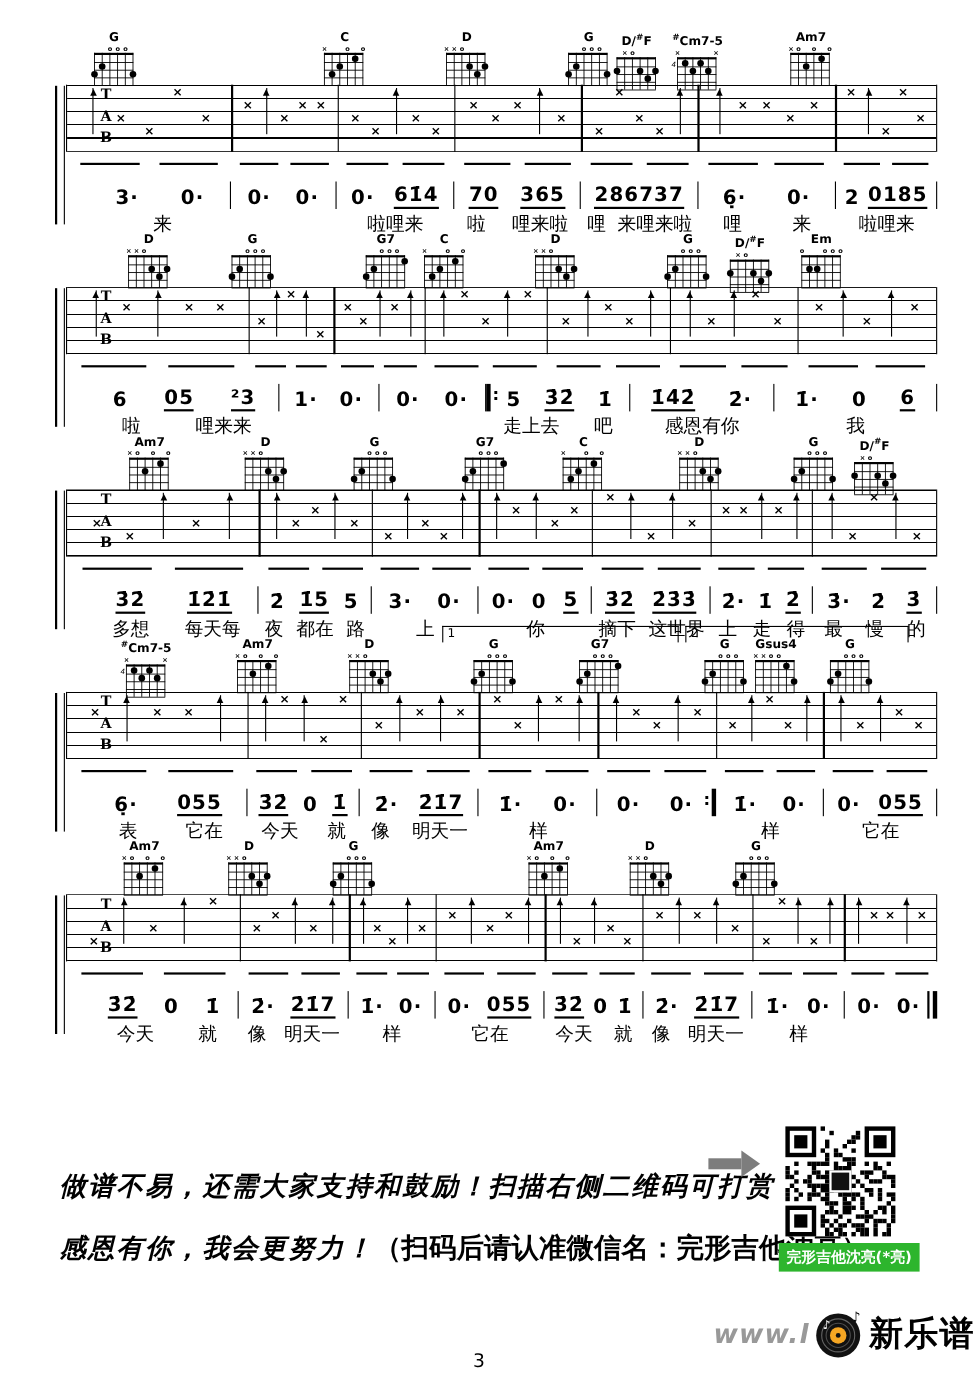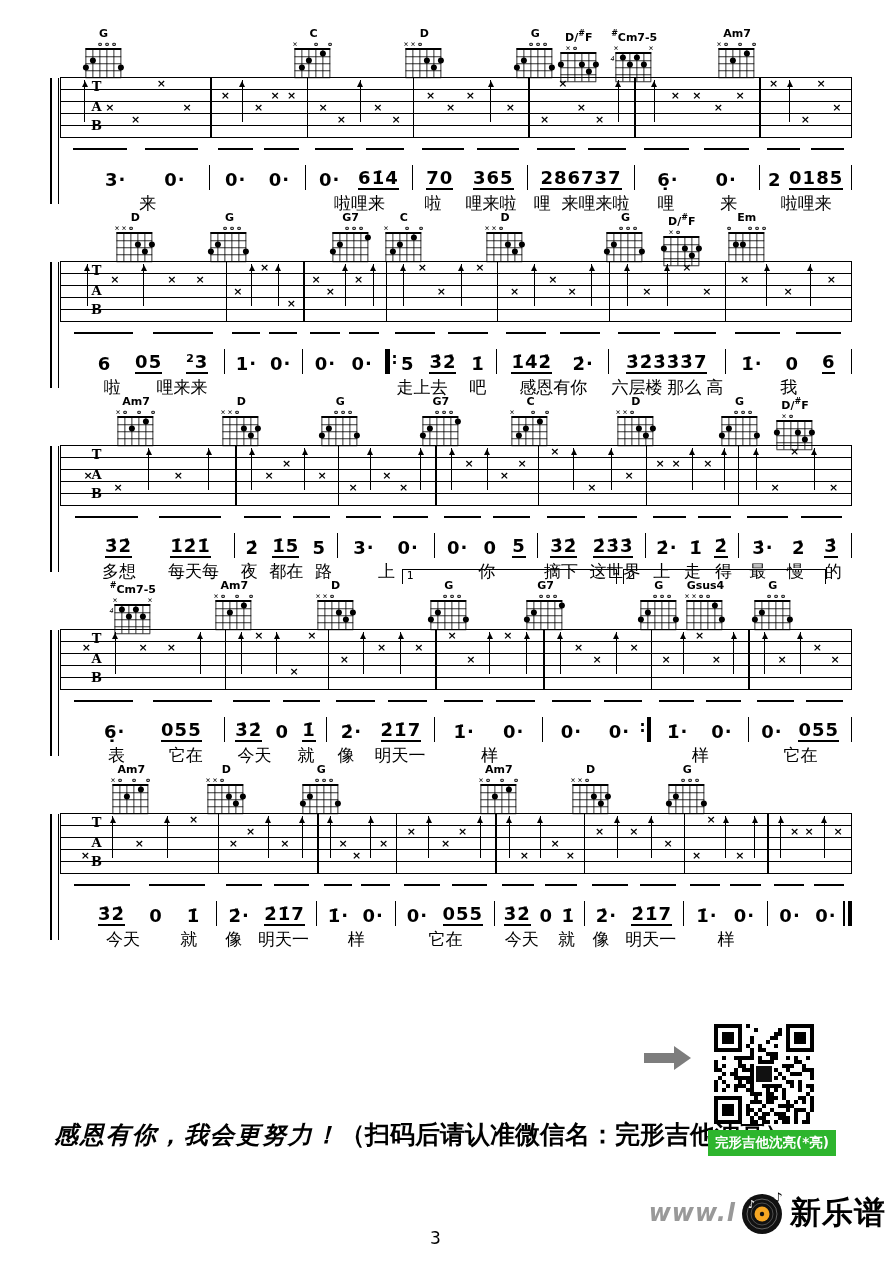--- a/index.html
+++ b/index.html
@@ -654,30 +654,20 @@
           </div>
           <div class="measure" style="flex-grow: 1.15;">
             <div class="nums">
               <span class="note ul">1̇4̇2̇</span>
               <span class="note">2̇·</span>
             </div>
             <div class="lyr">
               <span class="lg">感恩有你</span>
             </div>
           </div>
-          <div class="measure" style="flex-grow: 1.2;">
-            <div class="nums">
-              <span class="note ul">3̇2̇3̇3̇3̇7</span>
-            </div>
-            <div class="lyr">
-              <span class="lg">六层楼</span>
-              <span class="lg">那么</span>
-              <span class="lg">高</span>
-            </div>
-          </div>
           <div class="measure" style="flex-grow: 1.3;">
             <div class="nums">
               <span class="note">1̇·</span>
               <span class="note">0</span>
               <span class="note ul">6</span>
             </div>
             <div class="lyr">
               <span class="lg">我</span>
             </div>
           </div>
@@ -1597,20 +1587,21 @@
               <span class="note">0·</span>
               <span class="note">0·</span>
             </div>
             <div class="lyr"></div>
           </div>
         </div>
       </div>
     </div>
 
   <div class="donate">
+    <p class="d-line1 hand">做谱不易，还需大家支持和鼓励！扫描右侧二维码可打赏</p>
     <p class="d-line2"><span class="hand">感恩有你，我会更努力！</span><span class="bold-cn">（扫码后请认准微信名：完形吉他沈亮）</span></p>
     <div class="arrowshape"></div>
     <div class="qr" id="qr">
         <i style="left:32px;top:0px"></i>
         <i style="left:40px;top:4px"></i>
         <i style="left:64px;top:4px"></i>
         <i style="left:60px;top:8px"></i>
         <i style="left:64px;top:8px"></i>
         <i style="left:36px;top:12px"></i>
         <i style="left:56px;top:12px"></i>

